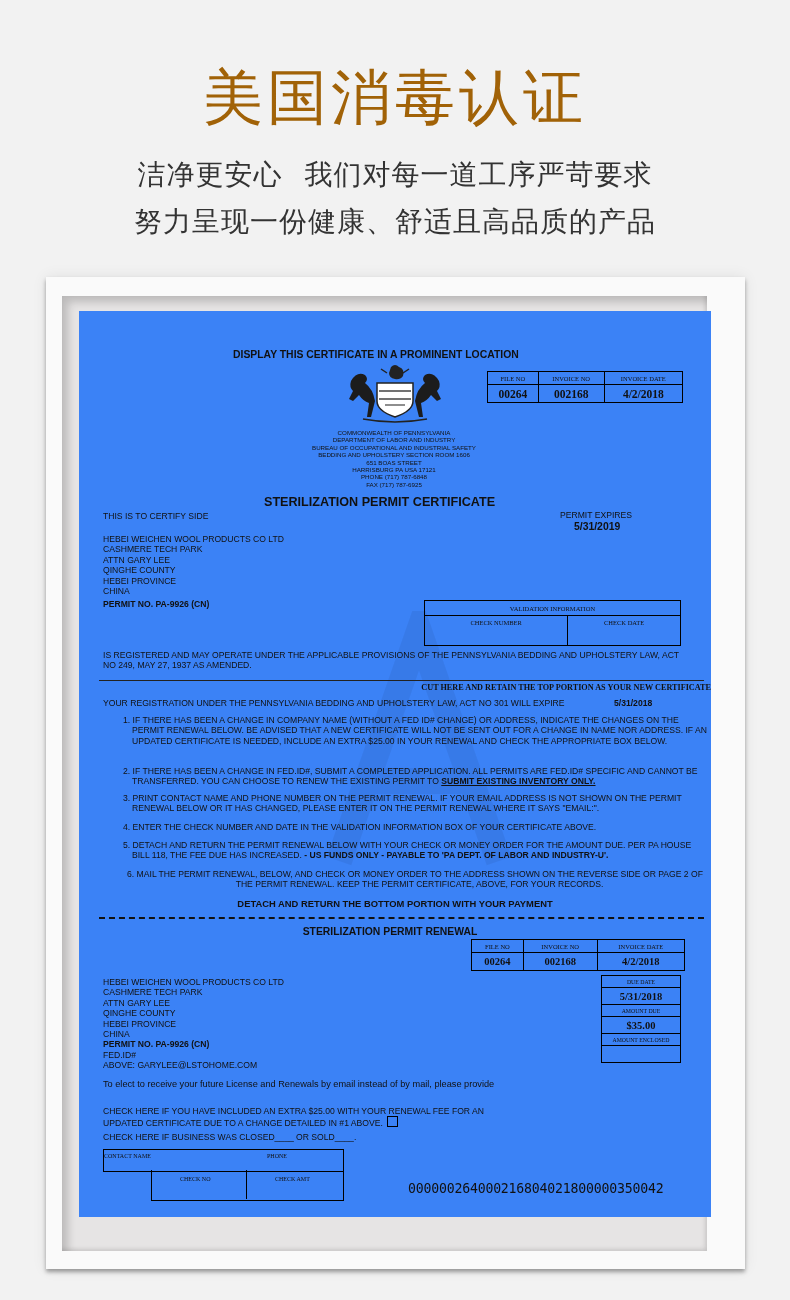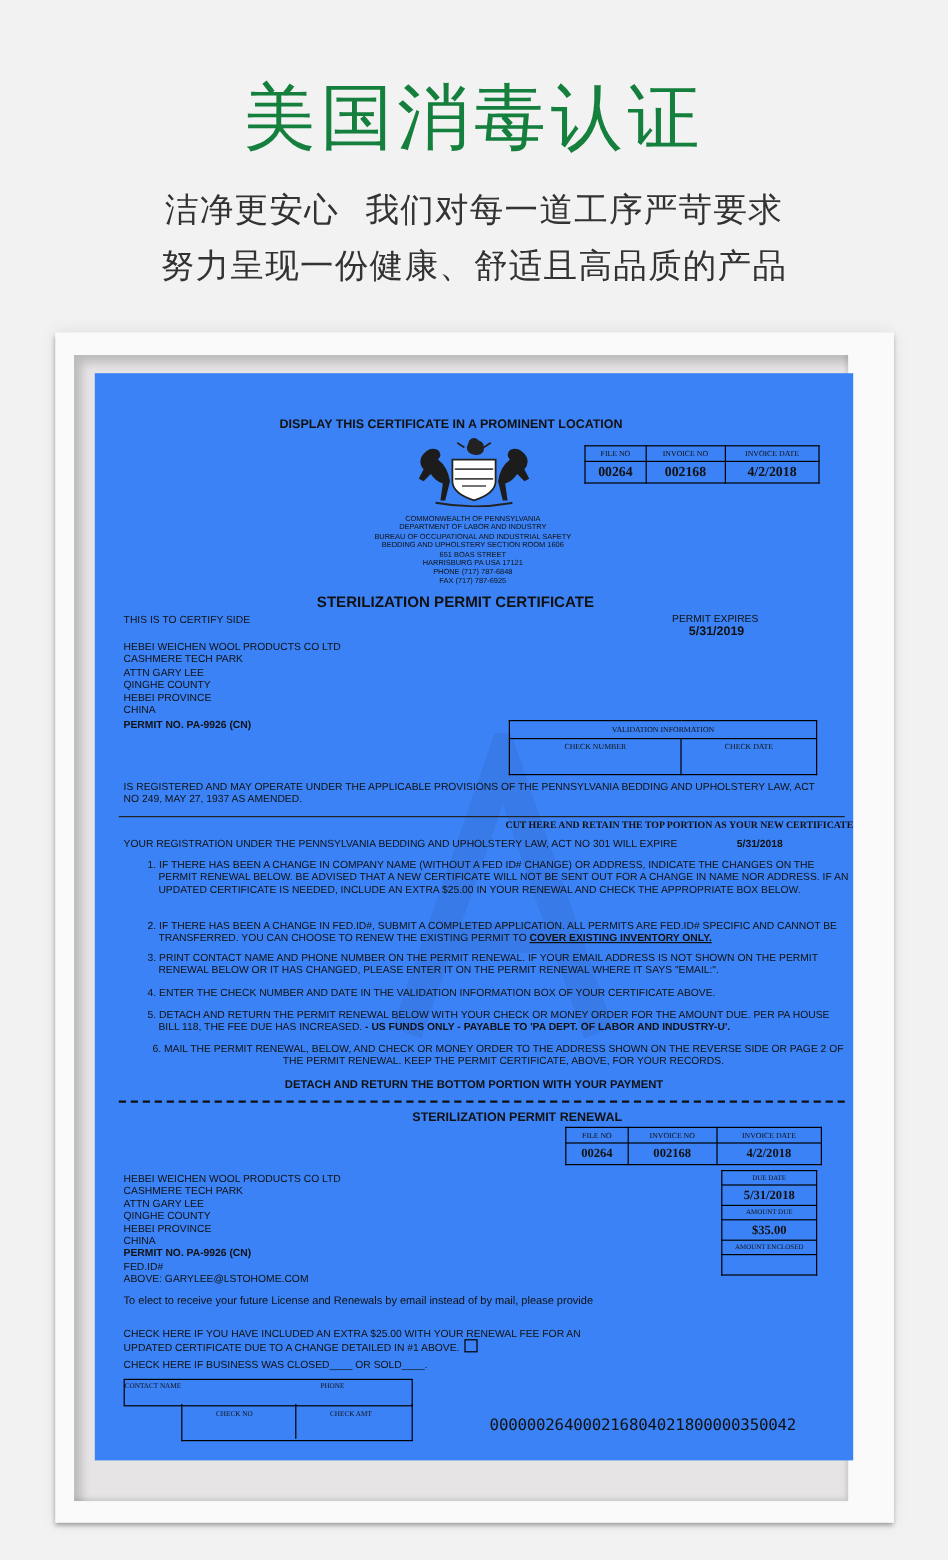--- a/index.html
+++ b/index.html
@@ -1,17 +1,17 @@
 <!DOCTYPE html>
 <html><head>
 <meta charset="utf-8">
 <style>
   html,body{margin:0;padding:0;}
   body{width:790px;height:1300px;background:#f2f2f2;position:relative;overflow:hidden;font-family:"Liberation Sans","DejaVu Sans",sans-serif;color:#111;}
-  .hero-title{position:absolute;left:0;top:58px;width:790px;text-align:center;font-family:"DejaVu Sans",sans-serif;font-size:60px;color:#15803d;letter-spacing:4px;font-weight:400;}
+  .hero-title{position:absolute;left:0;top:58px;width:790px;text-align:center;font-family:"DejaVu Sans",sans-serif;font-size:60px;color:#a16207;letter-spacing:4px;font-weight:400;}
   .hero-sub{position:absolute;left:0;width:790px;text-align:center;font-family:"DejaVu Sans",sans-serif;font-size:28px;color:#333;letter-spacing:1px;}
   .hero-sub.l1{top:156px;}
   .hero-sub.l2{top:203px;}
   .gap{display:inline-block;width:22px;}
 
   .frame{position:absolute;left:46px;top:277px;width:699px;height:992px;background:#fafafa;box-shadow:0 3px 4px rgba(0,0,0,.35), 0 0 14px rgba(0,0,0,.08);}
   .recess{position:absolute;left:16px;top:19px;width:645px;height:955px;background:#e6e4e4;box-shadow:inset 6px 6px 8px rgba(0,0,0,.18), inset -2px -2px 4px rgba(0,0,0,.12);}
 
   
   .abs{position:absolute;white-space:nowrap;}
@@ -116,31 +116,31 @@
 
   <div class="para" style="left:24px;top:339px;width:585px;">IS REGISTERED AND MAY OPERATE UNDER THE APPLICABLE PROVISIONS OF THE PENNSYLVANIA BEDDING AND UPHOLSTERY LAW, ACT NO 249, MAY 27, 1937 AS AMENDED.</div>
 
   <div class="cut-line" style="top:369px;"></div>
   <div class="abs bold serif" style="left:0;width:632px;text-align:right;top:372px;font-size:8.2px;">CUT HERE AND RETAIN THE TOP PORTION AS YOUR NEW CERTIFICATE</div>
 
   <div class="abs t7" style="left:24px;top:387px;">YOUR REGISTRATION UNDER THE PENNSYLVANIA BEDDING AND UPHOLSTERY LAW, ACT NO 301 WILL EXPIRE</div>
   <div class="abs bold t7" style="left:535px;top:387px;">5/31/2018</div>
 
   <div class="para" style="left:44px;top:404px;width:575px;text-indent:-9px;padding-left:9px;"><span>1.</span> <span>IF THERE HAS BEEN A CHANGE IN COMPANY NAME (WITHOUT A FED ID# CHANGE) OR ADDRESS, INDICATE THE CHANGES ON THE PERMIT RENEWAL BELOW. BE ADVISED THAT A NEW CERTIFICATE WILL NOT BE SENT OUT FOR A CHANGE IN NAME NOR ADDRESS. IF AN UPDATED CERTIFICATE IS NEEDED, INCLUDE AN EXTRA $25.00 IN YOUR RENEWAL AND CHECK THE APPROPRIATE BOX BELOW.</span></div>
-  <div class="para" style="left:44px;top:455px;width:575px;text-indent:-9px;padding-left:9px;"><span>2.</span> <span>IF THERE HAS BEEN A CHANGE IN FED.ID#, SUBMIT A COMPLETED APPLICATION. ALL PERMITS ARE FED.ID# SPECIFIC AND CANNOT BE TRANSFERRED. YOU CAN CHOOSE TO RENEW THE EXISTING PERMIT TO </span><span class="bold" style="text-decoration:underline;">COVER EXISTING INVENTORY ONLY.</span></div>
+  <div class="para" style="left:44px;top:455px;width:575px;text-indent:-9px;padding-left:9px;"><span>2.</span> <span>IF THERE HAS BEEN A CHANGE IN FED.ID#, SUBMIT A COMPLETED APPLICATION. ALL PERMITS ARE FED.ID# SPECIFIC AND CANNOT BE TRANSFERRED. YOU CAN CHOOSE TO RENEW THE EXISTING PERMIT TO </span><span class="bold" style="text-decoration:underline;">SUBMIT EXISTING INVENTORY ONLY.</span></div>
   <div class="para" style="left:44px;top:482px;width:575px;text-indent:-9px;padding-left:9px;"><span>3.</span> <span>PRINT CONTACT NAME AND PHONE NUMBER ON THE PERMIT RENEWAL. IF YOUR EMAIL ADDRESS IS NOT SHOWN ON THE PERMIT RENEWAL BELOW OR IT HAS CHANGED, PLEASE ENTER IT ON THE PERMIT RENEWAL WHERE IT SAYS "EMAIL:".</span></div>
   <div class="para" style="left:44px;top:511px;width:575px;text-indent:-9px;padding-left:9px;"><span>4.</span> <span>ENTER THE CHECK NUMBER AND DATE IN THE VALIDATION INFORMATION BOX OF YOUR CERTIFICATE ABOVE.</span></div>
   <div class="para" style="left:44px;top:529px;width:575px;text-indent:-9px;padding-left:9px;"><span>5.</span> <span>DETACH AND RETURN THE PERMIT RENEWAL BELOW WITH YOUR CHECK OR MONEY ORDER FOR THE AMOUNT DUE. PER PA HOUSE BILL 118, THE FEE DUE HAS INCREASED. </span><span class="bold">- US FUNDS ONLY - PAYABLE TO 'PA DEPT. OF LABOR AND INDUSTRY-U'.</span></div>
   <div class="para" style="left:44px;top:558px;width:575px;text-indent:-9px;padding-left:9px;text-align:center;"><span>6.</span> <span>MAIL THE PERMIT RENEWAL, BELOW, AND CHECK OR MONEY ORDER TO THE ADDRESS SHOWN ON THE REVERSE SIDE OR PAGE 2 OF THE PERMIT RENEWAL. KEEP THE PERMIT CERTIFICATE, ABOVE, FOR YOUR RECORDS.</span></div>
 
   <div class="abs bold" style="left:0;width:632px;text-align:center;top:587px;font-size:9.4px;">DETACH AND RETURN THE BOTTOM PORTION WITH YOUR PAYMENT</div>
 
   <div class="cut-line dashed" style="top:606px;"></div>
 
-  <div class="abs bold" style="left:0;width:622px;text-align:center;top:615px;font-size:10.4px;padding-left:41px;">STERILIZATION PERMIT RENEWAL</div>
+  <div class="abs bold" style="left:0;width:622px;text-align:center;top:615px;font-size:10.4px;">STERILIZATION PERMIT RENEWAL</div>
 
   <table class="box" style="left:392px;top:628px;width:214px;">
     <tbody>
         <tr>
       <td class="lbl">FILE NO</td>
       <td class="lbl">INVOICE NO</td>
       <td class="lbl">INVOICE DATE</td>
     </tr>
     <tr>
       <td class="val" style="font-size:10.5px;">00264</td>

